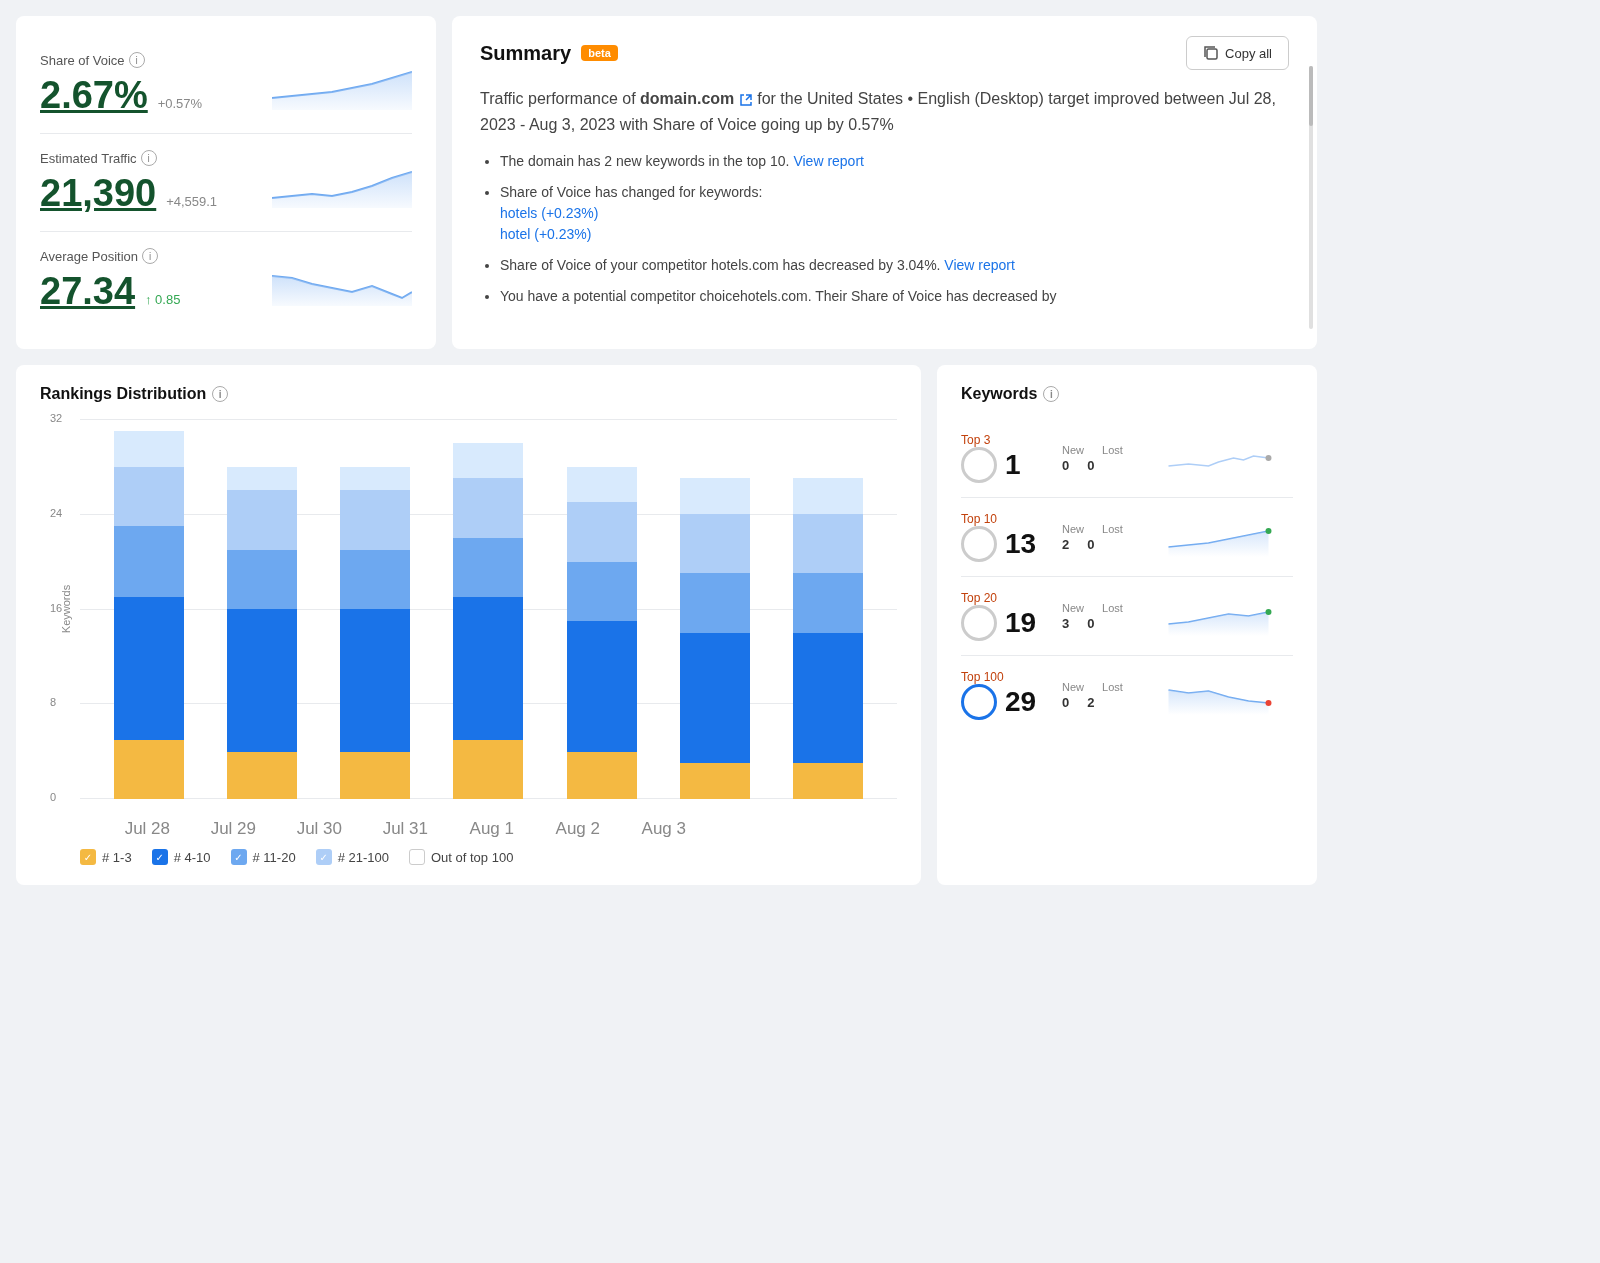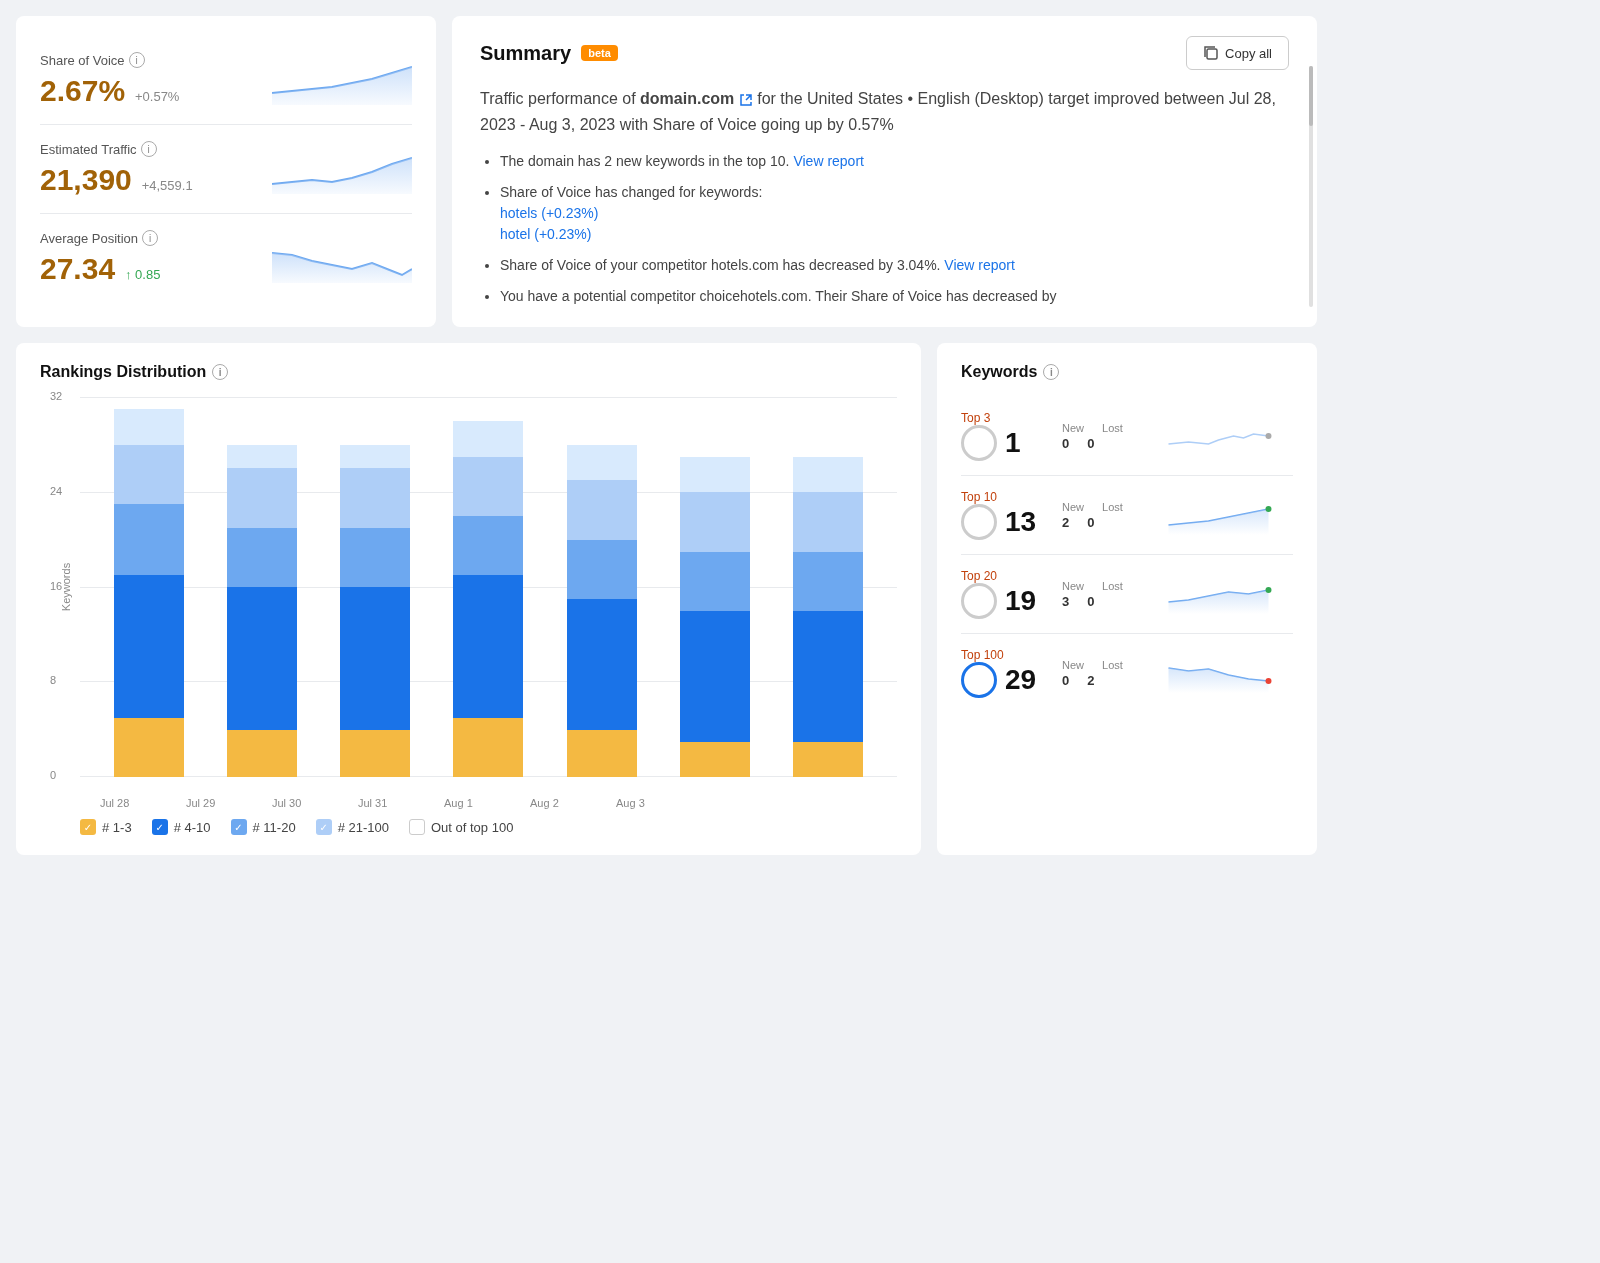--- a/index.html
+++ b/index.html
@@ -43,23 +43,24 @@
     .metric-item:last-child { border-bottom: none; }
     .metric-label {
       font-size: 13px;
       color: #555;
       margin-bottom: 6px;
       display: flex;
       align-items: center;
       gap: 4px;
     }
     .metric-value {
-      font-size: 30px;
+      font-size: 38px;
       font-weight: 700;
-      color: #a16207;
+      color: #14532d;
+      text-decoration: underline;
     }
     .metric-change {
       font-size: 13px;
       color: #888;
       margin-left: 6px;
       font-weight: 400;
     }
     .metric-change.up { color: #34a853; }
     .mini-chart {
       width: 140px;
@@ -229,22 +230,22 @@
     .bar-seg-blue-light { background: #aecef7; }
     .bar-seg-very-light { background: #d8eafd; }
     .x-labels {
       display: flex;
       gap: 16px;
       padding: 0 20px;
       margin-left: 40px;
     }
     .x-label {
       flex: 1;
-      text-align: left;
-      font-size: 11px;
+      text-align: right;
+      font-size: 17px;
       color: #888;
       max-width: 70px;
     }
     .legend {
       display: flex;
       gap: 20px;
       margin-top: 10px;
       margin-left: 40px;
       flex-wrap: wrap;
     }

